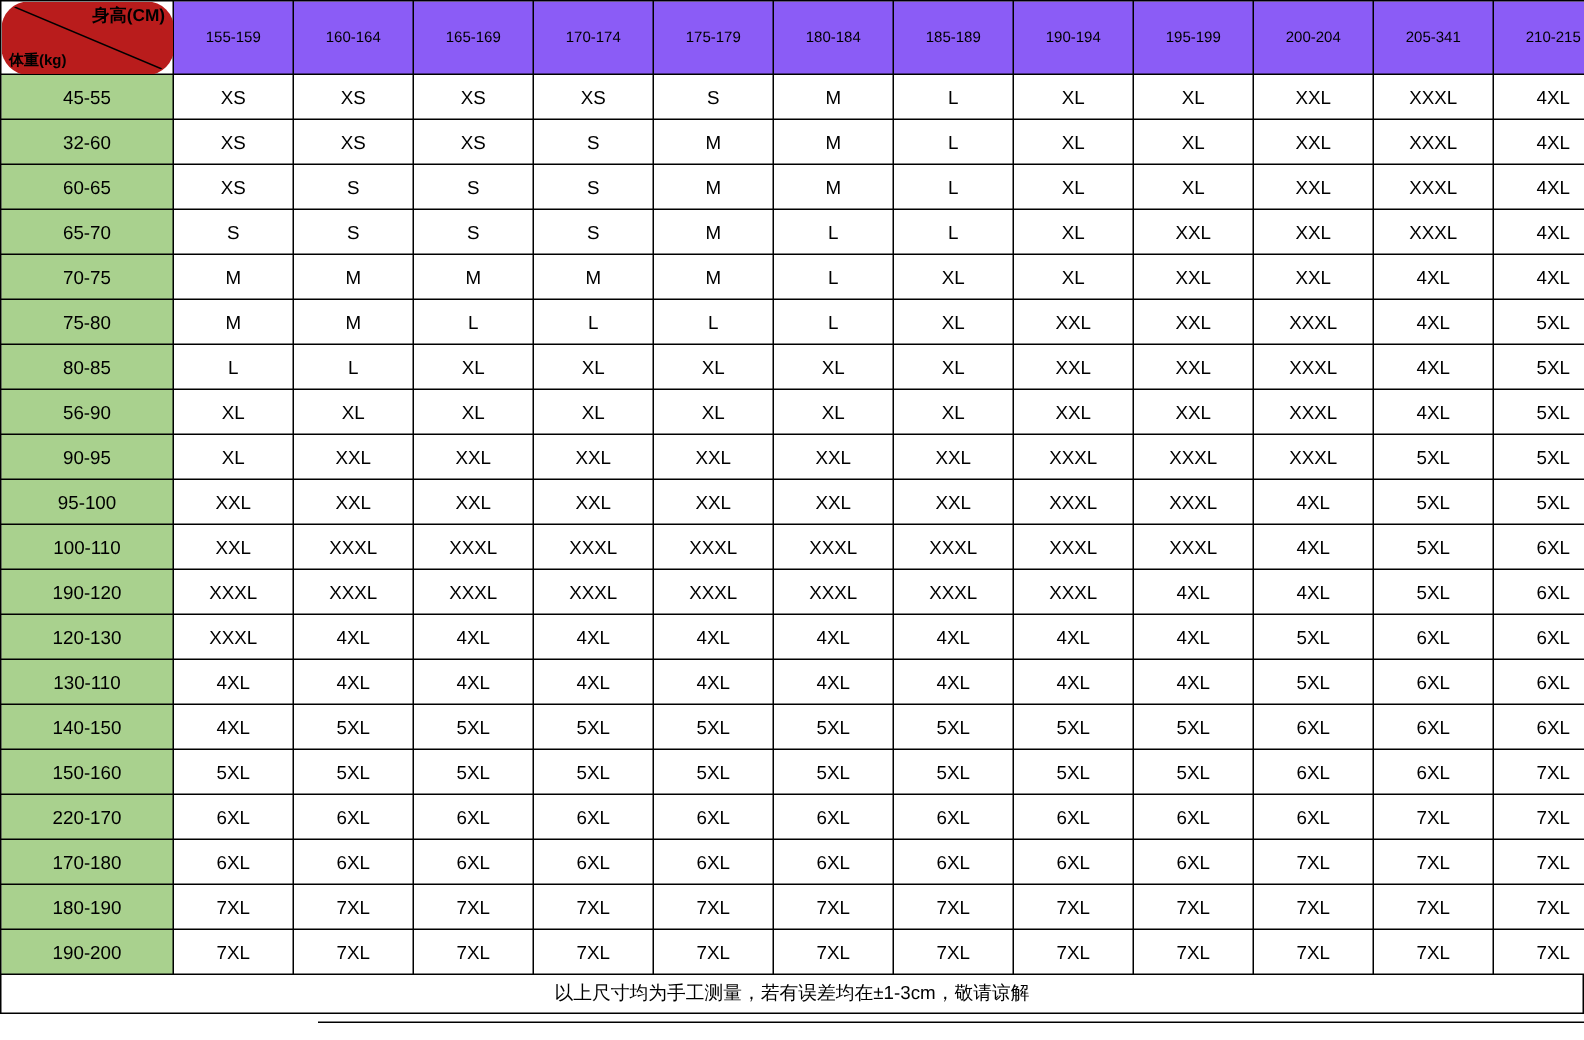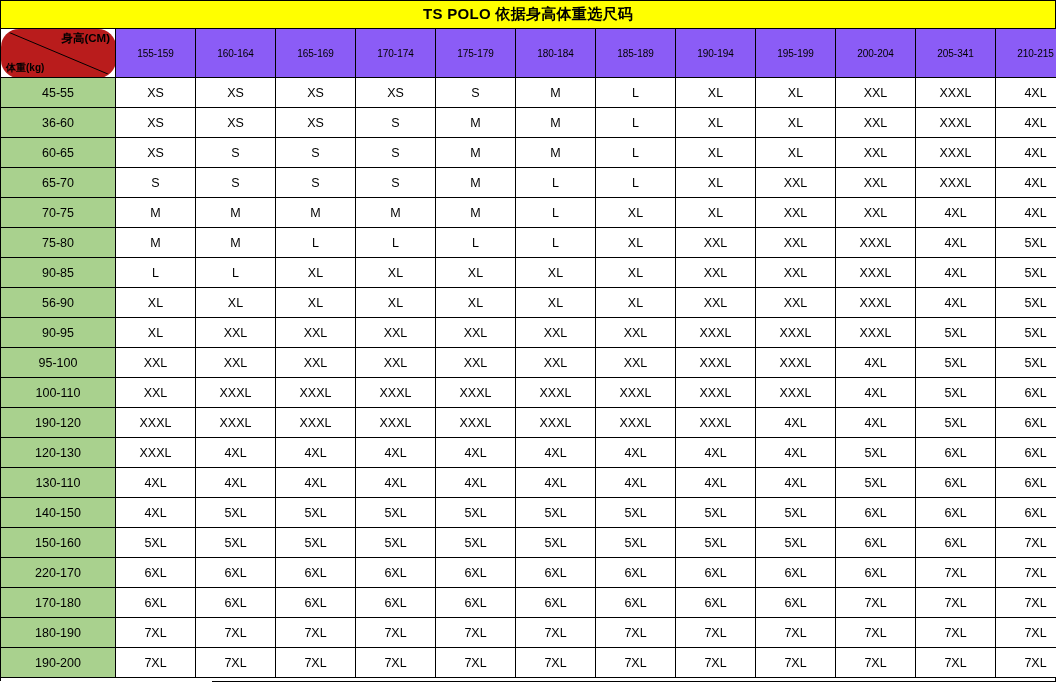--- a/index.html
+++ b/index.html
@@ -128,23 +128,20 @@
     border-top: 1px solid #000000;
     box-sizing: border-box;
     background: #ffffff;
   }
 </style>
 </head>
 <body>
 
 <div class="sheet">
 
-  <div class="title-bar">
-    <span>TS POLO 依据身高体重选尺码</span>
-  </div>
 
   <table class="size-table">
     <thead>
       <tr>
         <th class="corner-cell">
           <svg class="diag" viewBox="0 0 114 48" preserveAspectRatio="none">
             <line x1="0" y1="0" x2="114" y2="48" stroke="#000000" stroke-width="1"></line>
           </svg>
           <span class="lbl-top">身高(CM)</span>
           <span class="lbl-bottom">体重(kg)</span>
@@ -173,21 +170,21 @@
         <td class="size-cell">S</td>
         <td class="size-cell">M</td>
         <td class="size-cell">L</td>
         <td class="size-cell">XL</td>
         <td class="size-cell">XL</td>
         <td class="size-cell">XXL</td>
         <td class="size-cell">XXXL</td>
         <td class="size-cell">4XL</td>
       </tr>
       <tr>
-        <td class="weight-head">36-60</td>
+        <td class="weight-head">32-60</td>
         <td class="size-cell">XS</td>
         <td class="size-cell">XS</td>
         <td class="size-cell">XS</td>
         <td class="size-cell">S</td>
         <td class="size-cell">M</td>
         <td class="size-cell">M</td>
         <td class="size-cell">L</td>
         <td class="size-cell">XL</td>
         <td class="size-cell">XL</td>
         <td class="size-cell">XXL</td>
@@ -248,21 +245,21 @@
         <td class="size-cell">L</td>
         <td class="size-cell">L</td>
         <td class="size-cell">XL</td>
         <td class="size-cell">XXL</td>
         <td class="size-cell">XXL</td>
         <td class="size-cell">XXXL</td>
         <td class="size-cell">4XL</td>
         <td class="size-cell">5XL</td>
       </tr>
       <tr>
-        <td class="weight-head">90-85</td>
+        <td class="weight-head">80-85</td>
         <td class="size-cell">L</td>
         <td class="size-cell">L</td>
         <td class="size-cell">XL</td>
         <td class="size-cell">XL</td>
         <td class="size-cell">XL</td>
         <td class="size-cell">XL</td>
         <td class="size-cell">XL</td>
         <td class="size-cell">XXL</td>
         <td class="size-cell">XXL</td>
         <td class="size-cell">XXXL</td>

